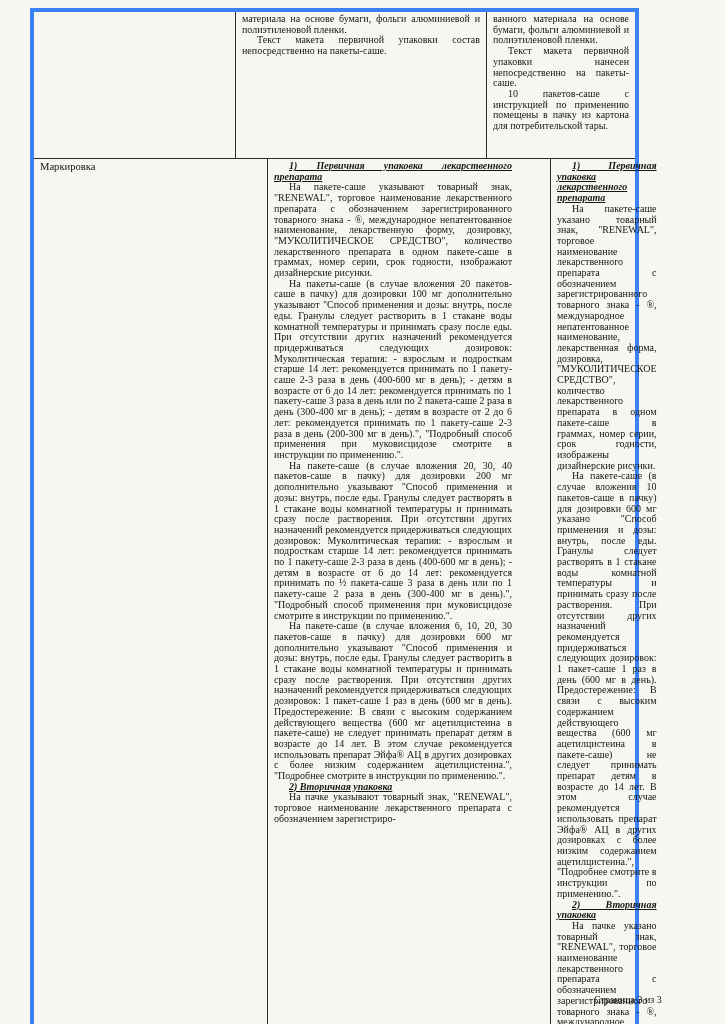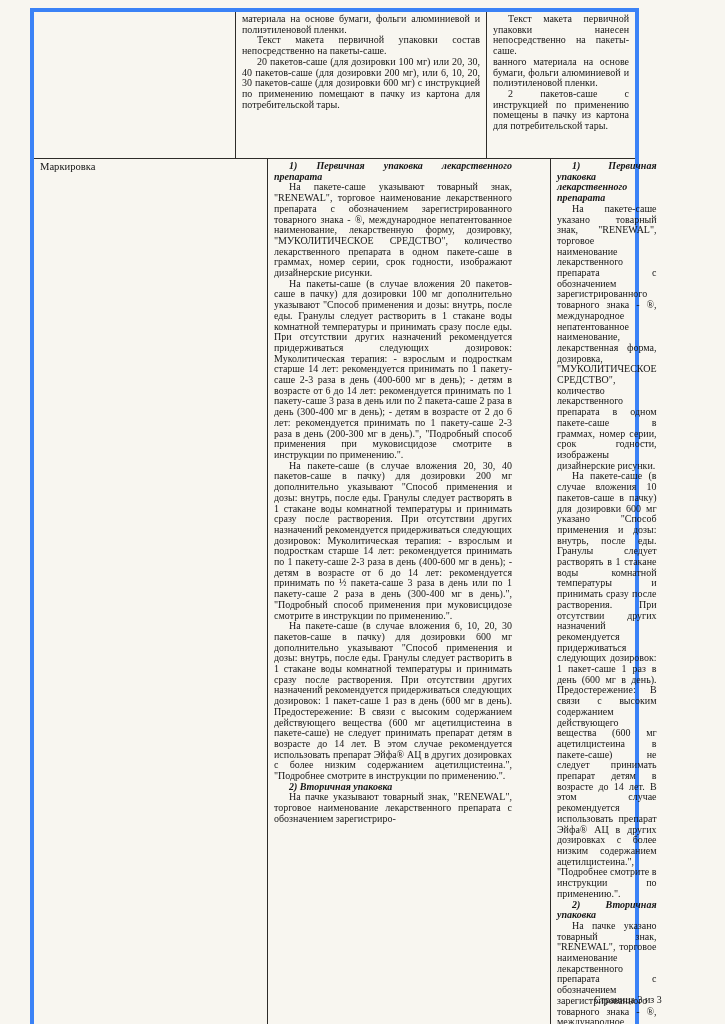--- a/index.html
+++ b/index.html
@@ -50,20 +50,21 @@
     text-align: justify;
     text-indent: 15px;
     hyphens: auto;
     -webkit-hyphens: auto;
     word-break: normal;
   }
   .para.cont { text-indent: 0; }
   .para.heading {
     font-style: italic;
     font-weight: 600;
+    text-decoration: underline;
   }
   .footer {
     position: absolute;
     left: 594px;
     top: 994px;
     font-size: 10px;
     line-height: 11px;
     white-space: nowrap;
   }
 </style>
@@ -74,26 +75,25 @@
 
   <div class="sheet">
 
     <div class="row row-continuation">
       <div class="cell label-cell">
         <span></span>
       </div>
       <div class="cell text-cell">
           <p class="para cont">материала на основе бумаги, фольги алюминиевой и полиэтиленовой пленки.</p>
           <p class="para body">Текст макета первичной упаковки состав непосредственно на пакеты-саше.</p>
-          <p class="para body">20 пакетов-саше (для дозировки 100 мг) или 20, 30, 40 пакетов-саше (для дозировки 200 мг), или 6, 10, 20, 30 пакетов-саше (для дозировки 600 мг) с инструкцией по применению помещают в пачку из картона для потребительской тары.</p>
         </div>
       <div class="cell text-cell">
+          <p class="para cont">ванного материала на основе бумаги, фольги алюминиевой и полиэтиленовой пленки.</p>
           <p class="para body">Текст макета первичной упаковки нанесен непосредственно на пакеты-саше.</p>
-          <p class="para cont">ванного материала на основе бумаги, фольги алюминиевой и полиэтиленовой пленки.</p>
-          <p class="para body">2 пакетов-саше с инструкцией по применению помещены в пачку из картона для потребительской тары.</p>
+          <p class="para body">10 пакетов-саше с инструкцией по применению помещены в пачку из картона для потребительской тары.</p>
         </div>
     </div>
 
     <div class="row row-marking">
       <div class="cell label-cell">
         <span>Маркировка</span>
       </div>
       <div class="cell text-cell">
           <p class="para heading">1) Первичная упаковка лекарственного препарата</p>
           <p class="para body">На пакете-саше указывают товарный знак, "RENEWAL", торговое наименование лекарственного препарата с обозначением зарегистрированного товарного знака - ®, международное непатентованное наименование, лекарственную форму, дозировку, "МУКОЛИТИЧЕСКОЕ СРЕДСТВО", количество лекарственного препарата в одном пакете-саше в граммах, номер серии, срок годности, изображают дизайнерские рисунки.</p>

